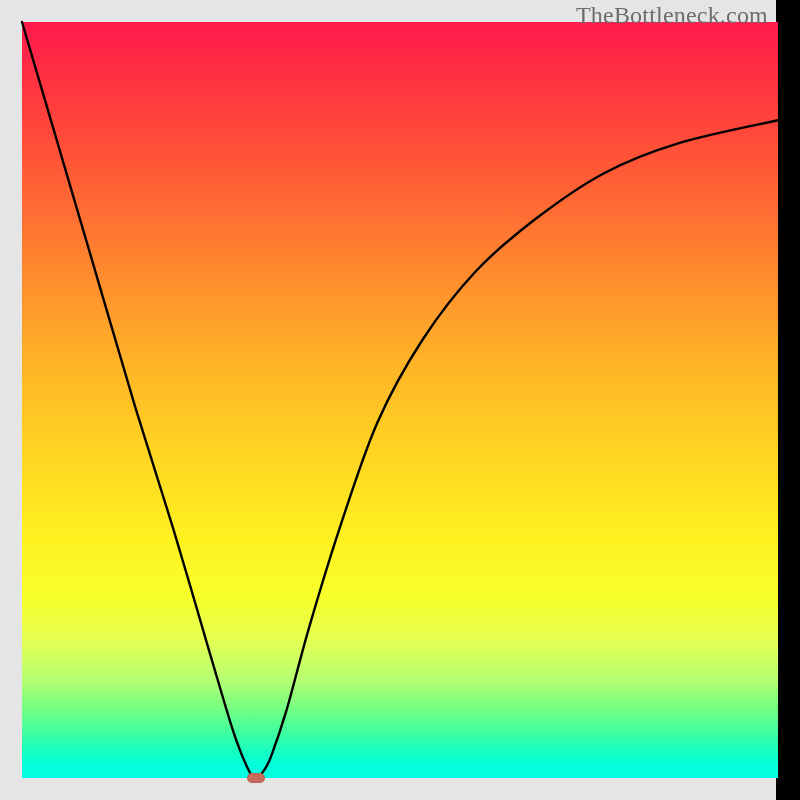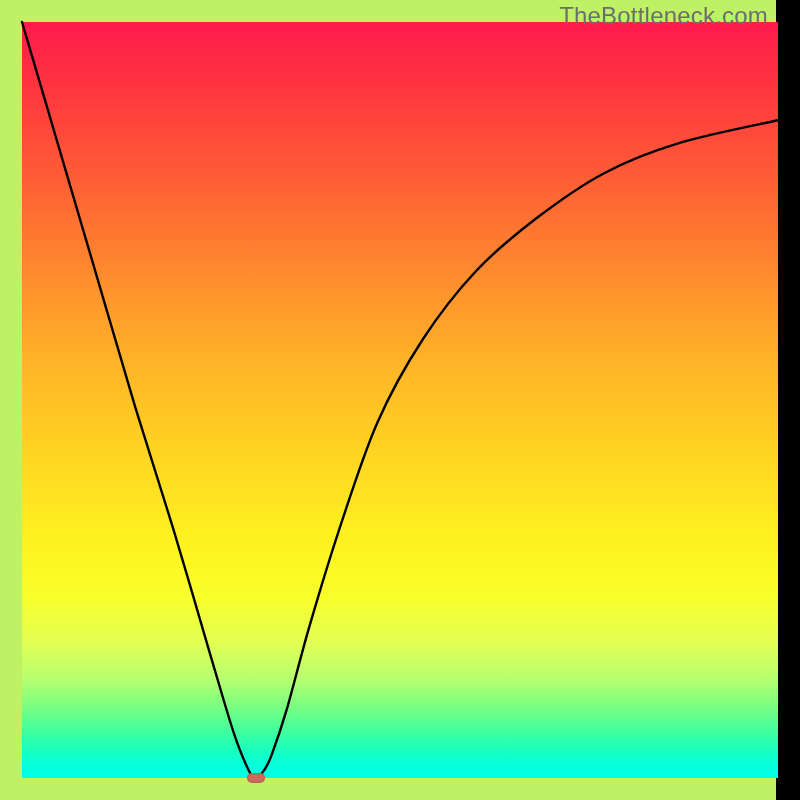--- a/index.html
+++ b/index.html
@@ -8,21 +8,22 @@
     width: 800px;
     height: 800px;
     overflow: hidden;
     background: #000;
     font-family: Arial, Helvetica, sans-serif;
   }
   .frame {
     position: relative;
     width: 776px;
     height: 800px;
-    background: #bef264;
+    background: #e5e5e5;
+    font-family: Liberation Serif, serif;
   }
   .plot {
     position: absolute;
     left: 22px;
     top: 22px;
     width: 756px;
     height: 756px;
     background: linear-gradient(to bottom,
       #ff1a4d 0%,
       #ff3340 8%,

